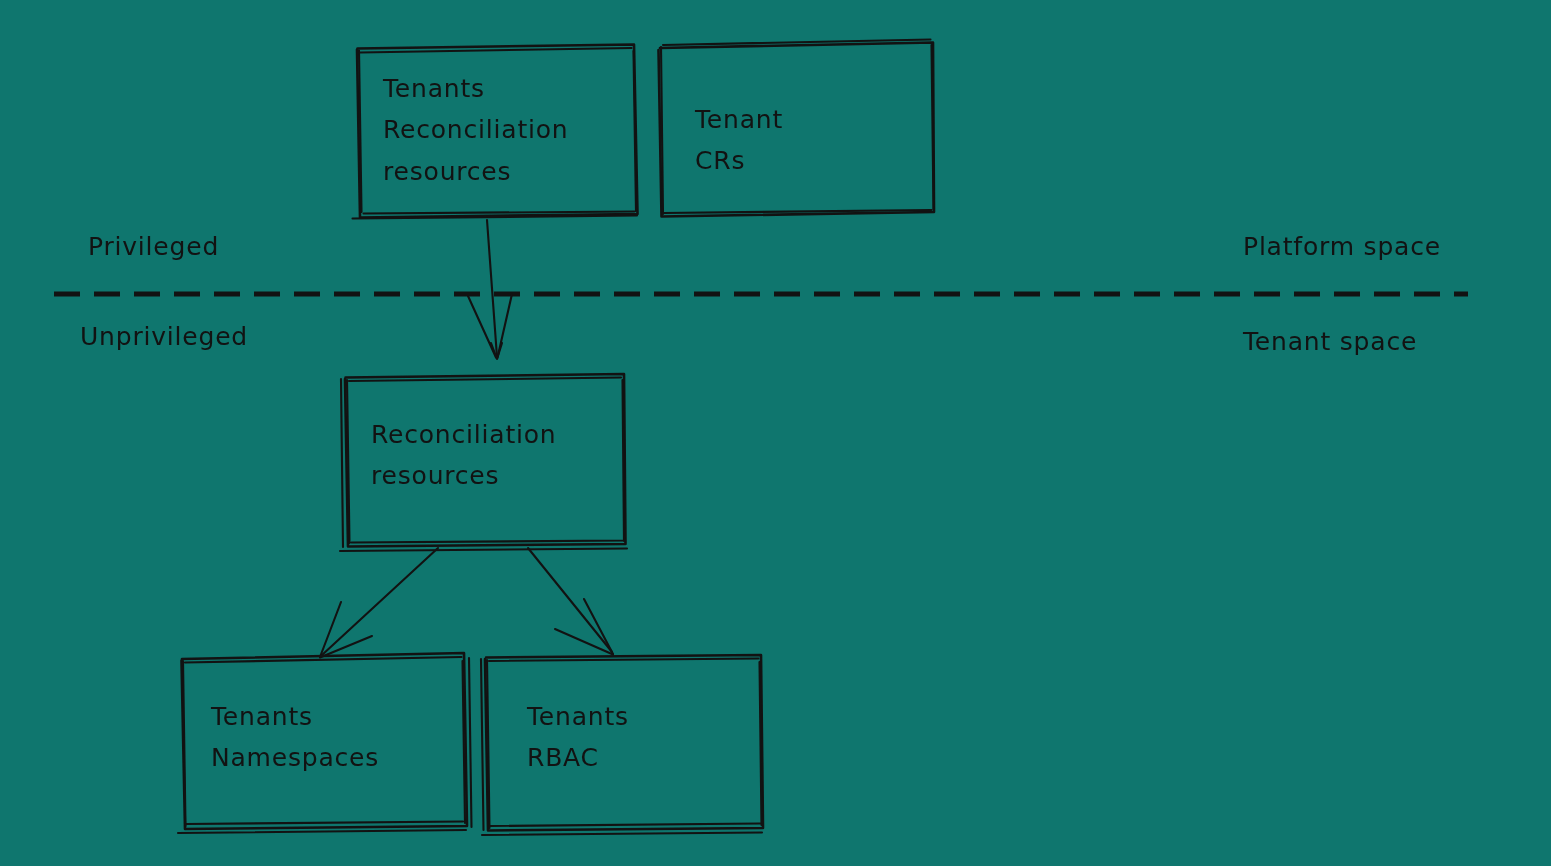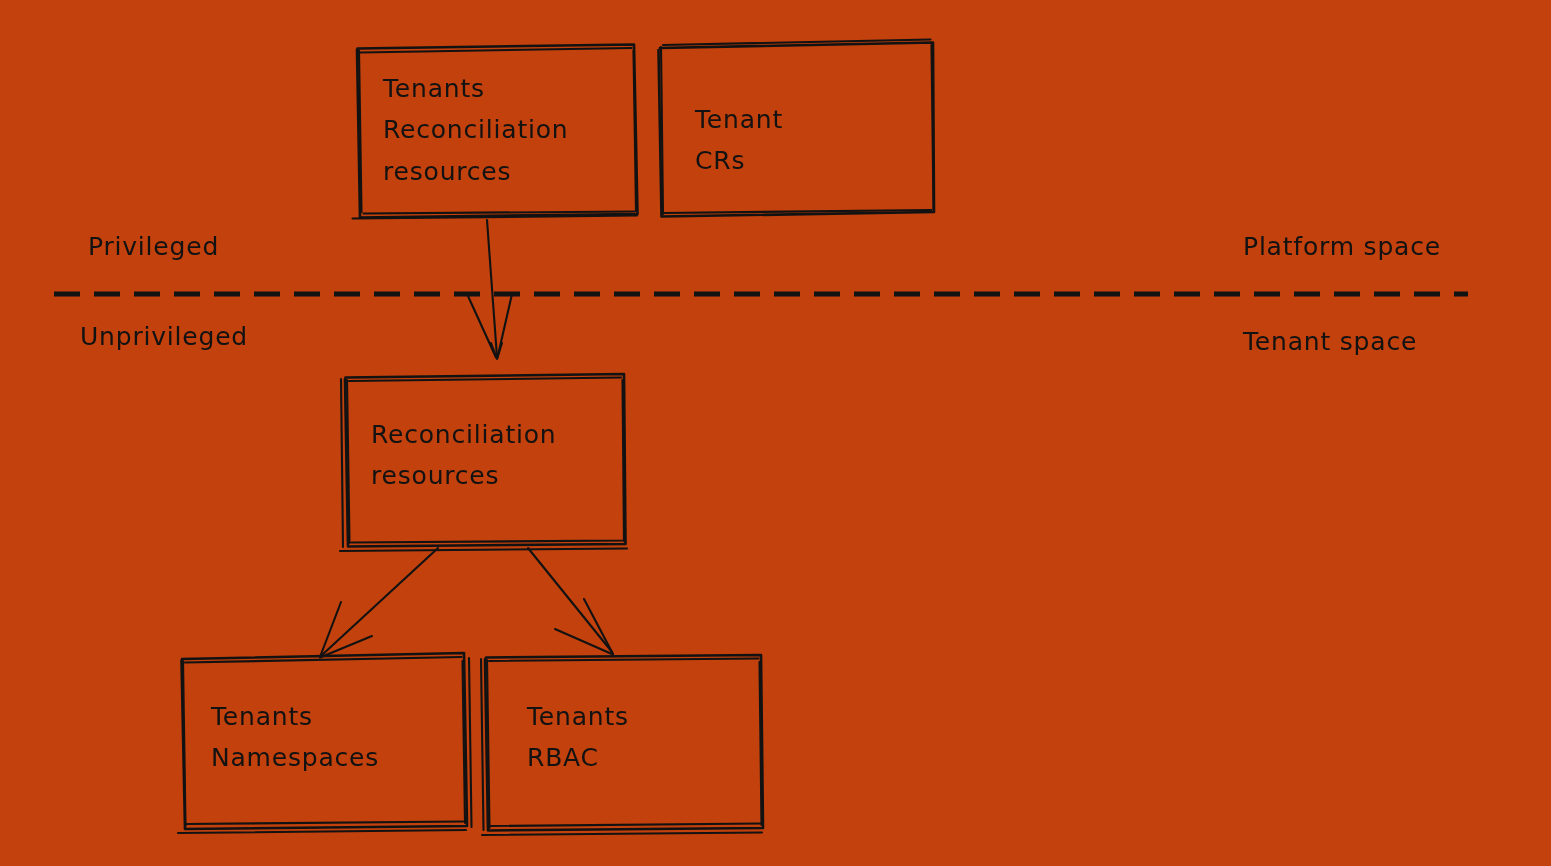--- a/index.html
+++ b/index.html
@@ -10,21 +10,21 @@
   body {
     width: 1551px;
     height: 866px;
     overflow: hidden;
     font-family: "DejaVu Sans", sans-serif;
   }
   #diagram-root {
     position: relative;
     width: 1551px;
     height: 866px;
-    background: #c2410c;
+    background: #0f766e;
   }
   svg#diagram-svg {
     position: absolute;
     top: 0;
     left: 0;
     width: 1551px;
     height: 866px;
     display: block;
   }
   .sketch-stroke {

